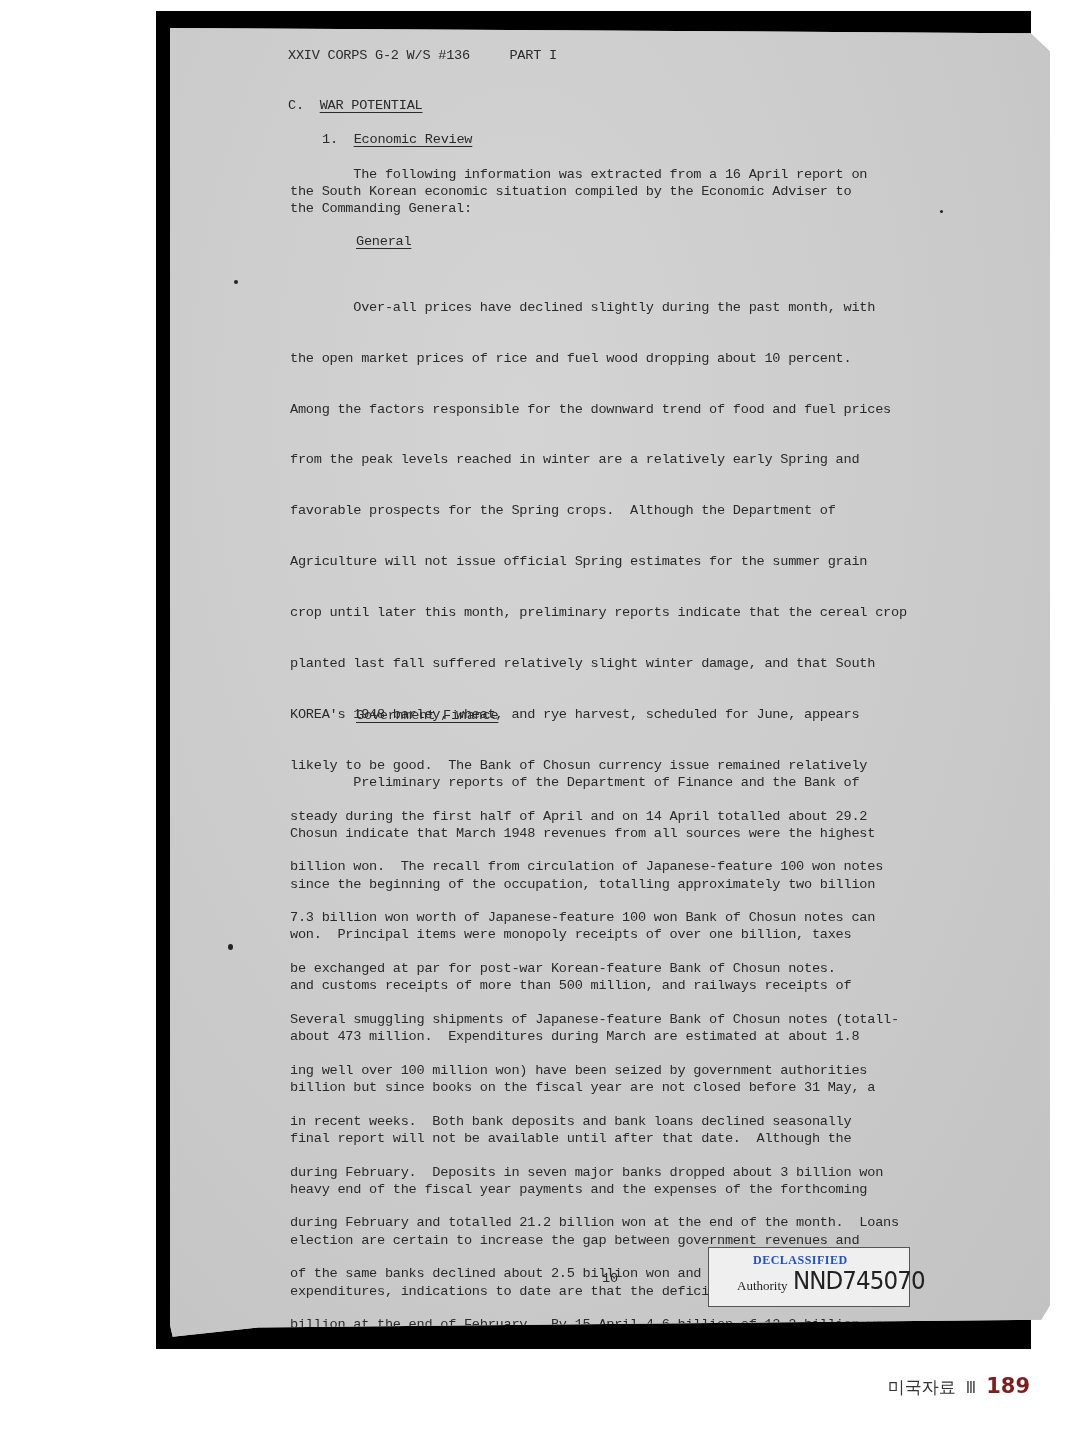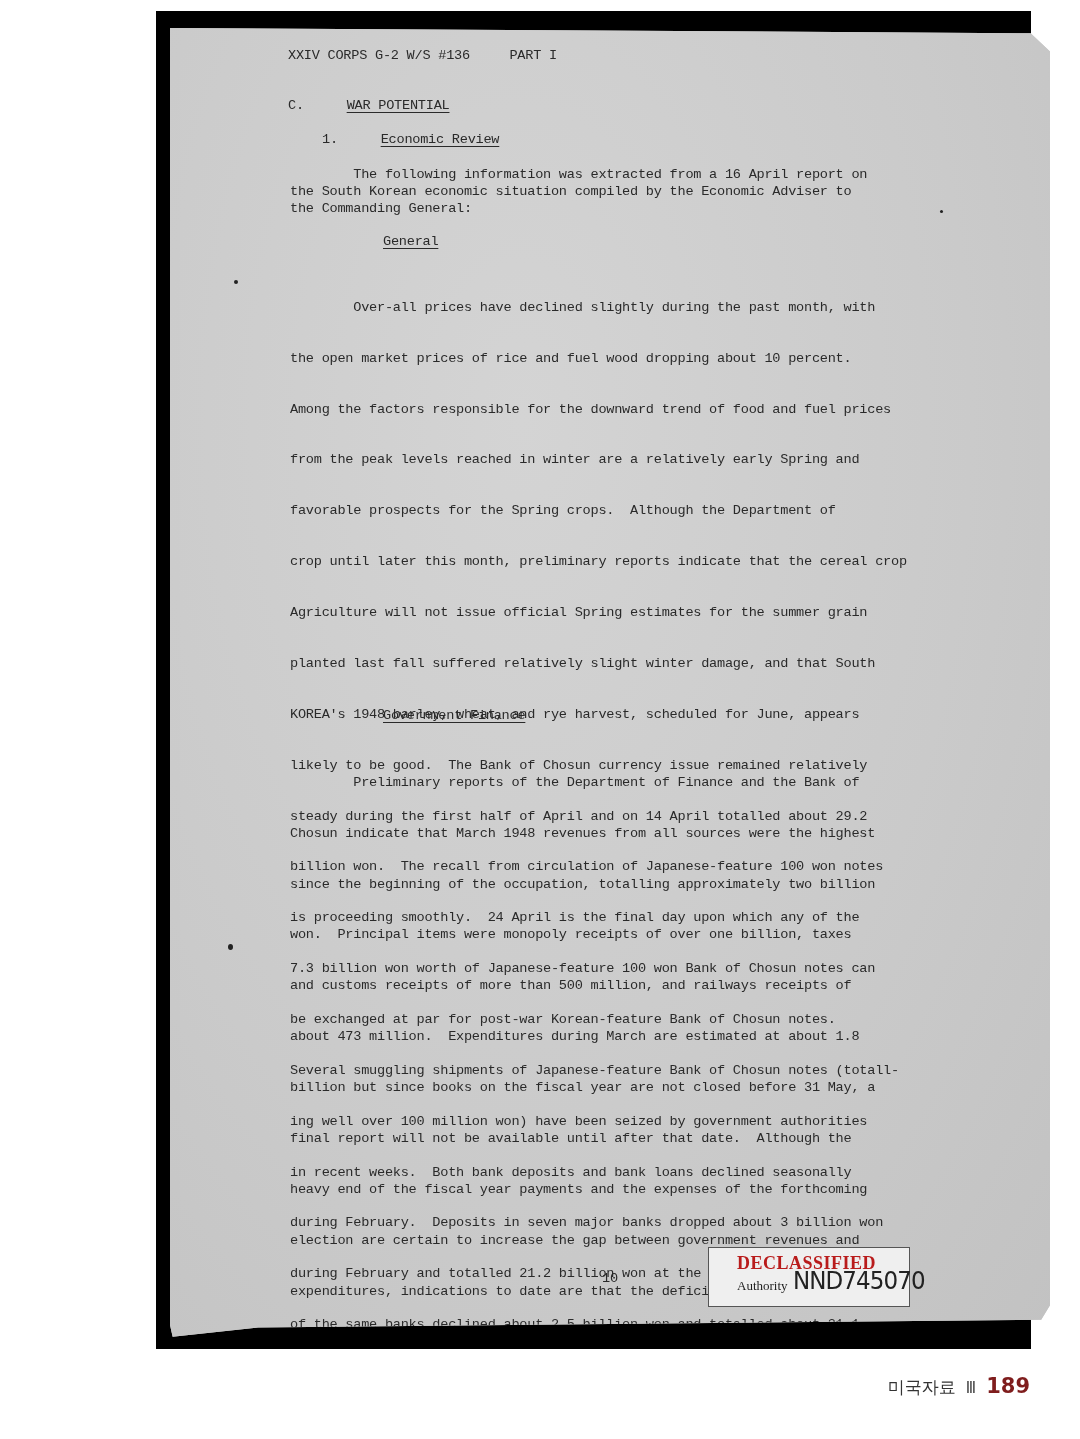--- a/index.html
+++ b/index.html
@@ -17,38 +17,38 @@
   }
   .typed {
     position:absolute;
     font-family: "Liberation Mono", "DejaVu Sans Mono", monospace;
     font-size:13.6px;
     line-height:16.95px;
     color:#2a2a2a;
     white-space:pre;
     letter-spacing:-0.25px;
   }
-  .u { text-decoration:underline; text-underline-offset:3px;margin-left:27px; }
+  .u { text-decoration:underline; text-underline-offset:3px; }
   .header-line { left:118px; top:20px; }
   .sec-c { left:118px; top:70px; }
   .sec-1 { left:152px; top:104px; }
   .intro { left:120px; top:139px; }
   .general-h { left:186px; top:206px; }
   .general-p { left:120px; top:238px; }
   .gov-h { left:186px; top:680px; }
   .gov-p { left:120px; top:713px; }
   .page-num { left:432px; top:1243px; }
   .stamp {
     position:absolute; left:538px; top:1219px; width:200px; height:58px;
     background:#efefef; border:1px solid #555;
   }
   .stamp-title {
-    position:absolute; left:28px; top:5px;
+    position:absolute; left:44px; top:5px;
     font-family:"Liberation Serif", "DejaVu Serif", serif; font-weight:bold;
-    font-size:18px; color:#b91c1c; letter-spacing:0.5px;
+    font-size:12px; color:#1d4ed8; letter-spacing:0.5px;
   }
   .stamp-auth {
     position:absolute; left:28px; top:30px;
     font-family:"Liberation Serif", "DejaVu Serif", serif;
     font-size:13px; color:#1e1e1e;text-align:right;
   }
   .stamp-num {
     position:absolute; left:84px; top:18px;
     font-family:"DejaVu Sans", sans-serif; font-size:25px; color:#222;
     letter-spacing:-1px; transform:scaleX(0.92); transform-origin:left;
@@ -78,28 +78,27 @@
     <div class="typed intro"><div>        The following information was extracted from a 16 April report on</div><div>the South Korean economic situation compiled by the Economic Adviser to</div><div>the Commanding General:</div></div>
 
     <div class="typed general-h u">General</div>
 
     <div class="typed general-p">
       <div>        Over-all prices have declined slightly during the past month, with</div>
       <div>the open market prices of rice and fuel wood dropping about 10 percent.</div>
       <div>Among the factors responsible for the downward trend of food and fuel prices</div>
       <div>from the peak levels reached in winter are a relatively early Spring and</div>
       <div>favorable prospects for the Spring crops.  Although the Department of</div>
+      <div>Agriculture will not issue official Spring estimates for the summer grain</div>
       <div>crop until later this month, preliminary reports indicate that the cereal crop</div>
-      <div>Agriculture will not issue official Spring estimates for the summer grain</div>
       <div>planted last fall suffered relatively slight winter damage, and that South</div>
       <div>KOREA's 1948 barley, wheat, and rye harvest, scheduled for June, appears</div>
       <div>likely to be good.  The Bank of Chosun currency issue remained relatively</div>
       <div>steady during the first half of April and on 14 April totalled about 29.2</div>
       <div>billion won.  The recall from circulation of Japanese-feature 100 won notes</div>
-      <div>is proceeding smoothly.  24 April is the final day upon which any of the</div>
       <div>7.3 billion won worth of Japanese-feature 100 won Bank of Chosun notes can</div>
       <div>be exchanged at par for post-war Korean-feature Bank of Chosun notes.</div>
       <div>Several smuggling shipments of Japanese-feature Bank of Chosun notes (totall-</div>
       <div>ing well over 100 million won) have been seized by government authorities</div>
       <div>in recent weeks.  Both bank deposits and bank loans declined seasonally</div>
       <div>during February.  Deposits in seven major banks dropped about 3 billion won</div>
       <div>during February and totalled 21.2 billion won at the end of the month.  Loans</div>
       <div>of the same banks declined about 2.5 billion won and totalled about 31.1</div>
       <div>billion at the end of February.  By 15 April 4.6 billion of 12.2 billion won</div>
       <div>government-guaranteed loans for the purchase of 755,000 metric tons of the</div>

